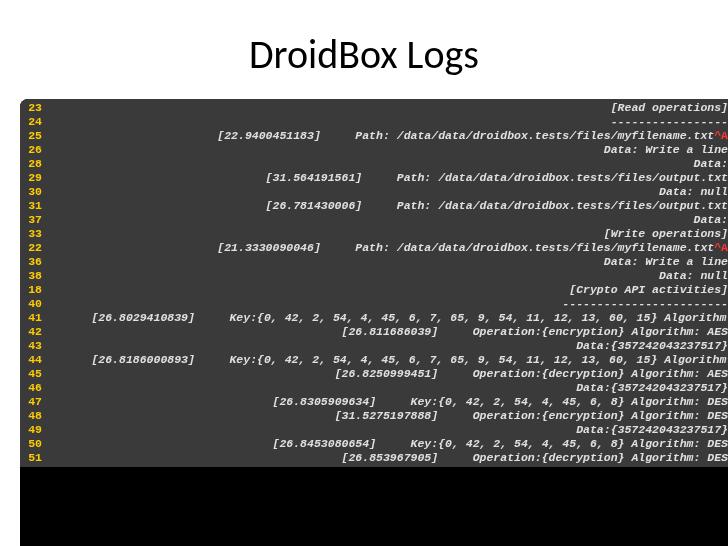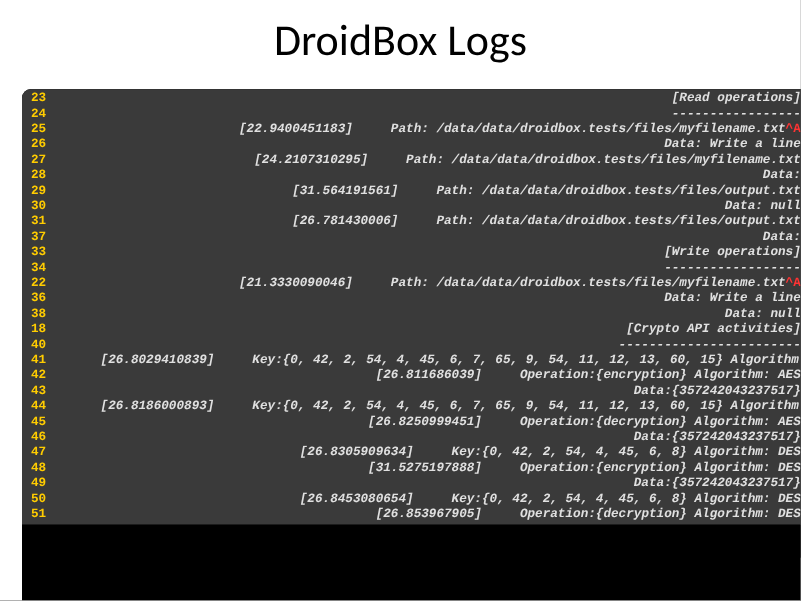--- a/index.html
+++ b/index.html
@@ -14,21 +14,21 @@
     width: 100%;
     height: 100%;
     display: flex;
     flex-direction: column;
   }
   .title {
     text-align: center;
     font-size: 40px;
     font-weight: 400;
     color: #000;
-    padding: 12px 0 20px;
+    padding: 30px 0 20px;
   }
   .terminal {
     flex: 1;
     background: #000;
     padding: 0 0 0 0;
     border-radius: 8px 0 0 0;
     margin-left: 20px;
     overflow: hidden;
   }
   .log-block {
@@ -71,28 +71,26 @@
 <body>
 
 <div class="slide">
   <div class="title">DroidBox Logs</div>
   <div class="terminal">
     <div class="log-block">
         <div class="row"><span class="ln">23</span><span class="txt">      [Read operations]</span></div>
         <div class="row"><span class="ln">24</span><span class="txt">      -----------------</span></div>
         <div class="row"><span class="ln">25</span><span class="txt">      [22.9400451183]     Path: /data/data/droidbox.tests/files/myfilename.txt<span class="accent">^A</span></span></div>
         <div class="row"><span class="ln">26</span><span class="txt">                 Data: Write a line</span></div>
-        <div class="row"><span class="ln">27</span><span class="txt">      [24.2107310295]     Path: /data/data/droidbox.tests/files/myfilename.txt</span></div>
         <div class="row"><span class="ln">28</span><span class="txt">                 Data:</span></div>
         <div class="row"><span class="ln">29</span><span class="txt">      [31.564191561]     Path: /data/data/droidbox.tests/files/output.txt</span></div>
         <div class="row"><span class="ln">30</span><span class="txt">                 Data: null</span></div>
         <div class="row"><span class="ln">31</span><span class="txt">      [26.781430006]     Path: /data/data/droidbox.tests/files/output.txt</span></div>
         <div class="row"><span class="ln">37</span><span class="txt">                 Data:</span></div>
         <div class="row"><span class="ln">33</span><span class="txt">      [Write operations]</span></div>
-        <div class="row"><span class="ln">34</span><span class="txt">      ------------------</span></div>
         <div class="row"><span class="ln">22</span><span class="txt">      [21.3330090046]     Path: /data/data/droidbox.tests/files/myfilename.txt<span class="accent">^A</span></span></div>
         <div class="row"><span class="ln">36</span><span class="txt">                 Data: Write a line</span></div>
         <div class="row"><span class="ln">38</span><span class="txt">                 Data: null</span></div>
         <div class="row"><span class="ln">18</span><span class="txt">   [Crypto API activities]</span></div>
         <div class="row"><span class="ln">40</span><span class="txt">   ------------------------</span></div>
         <div class="row"><span class="ln">41</span><span class="txt">      [26.8029410839]     Key:{0, 42, 2, 54, 4, 45, 6, 7, 65, 9, 54, 11, 12, 13, 60, 15} Algorithm: AES</span></div>
         <div class="row"><span class="ln">42</span><span class="txt">      [26.811686039]     Operation:{encryption} Algorithm: AES</span></div>
         <div class="row"><span class="ln">43</span><span class="txt">                 Data:{357242043237517}</span></div>
         <div class="row"><span class="ln">44</span><span class="txt">      [26.8186000893]     Key:{0, 42, 2, 54, 4, 45, 6, 7, 65, 9, 54, 11, 12, 13, 60, 15} Algorithm: AES</span></div>
         <div class="row"><span class="ln">45</span><span class="txt">      [26.8250999451]     Operation:{decryption} Algorithm: AES</span></div>

